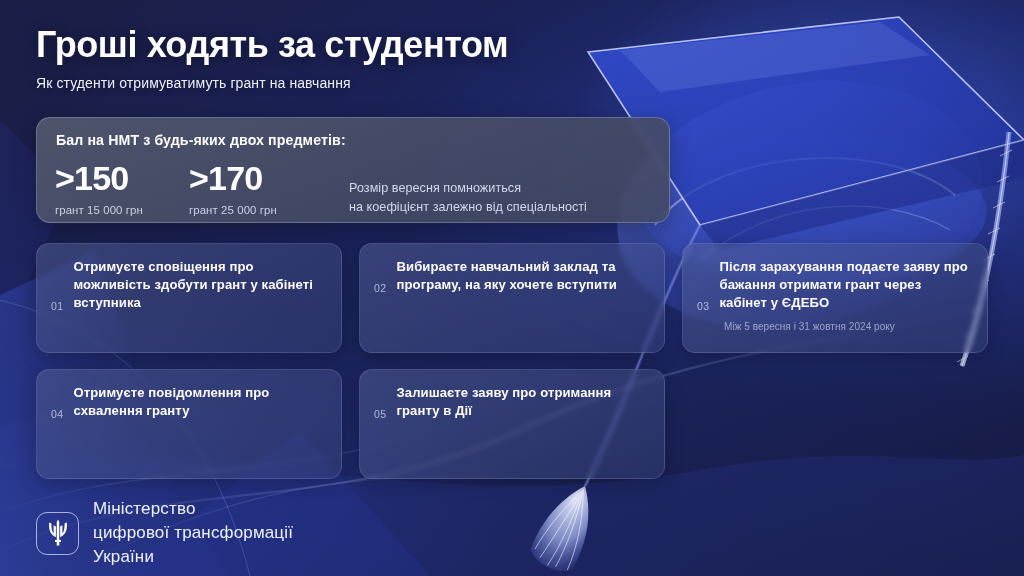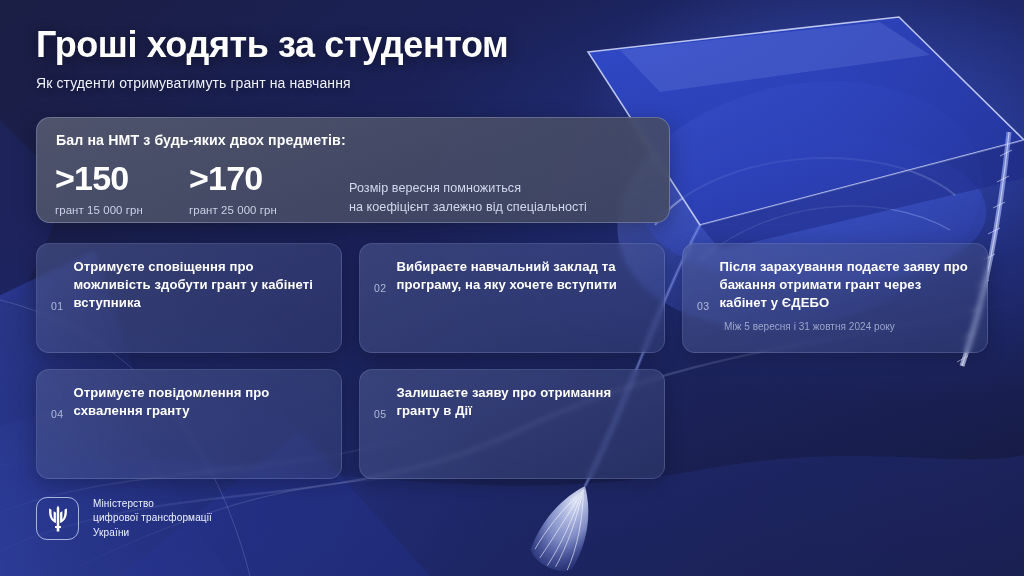--- a/index.html
+++ b/index.html
@@ -118,21 +118,21 @@
     display:flex; align-items:center; gap:14px; z-index:7;
   }
   .logo-mark {
     width:43px; height:43px; flex:0 0 auto;
     border:1.4px solid rgba(205,215,245,0.78);
     border-radius:11px;
     display:flex; align-items:center; justify-content:center;
   }
   .logo-mark svg { display:block; }
   .logo-text {
-    font-size:10px; line-height:1.42; color:#eef1fb; letter-spacing:0.15px;
+    font-size:17px; line-height:1.42; color:#eef1fb; letter-spacing:0.15px;
   }
   .logo-text div { white-space:nowrap; }
 </style>
 </head>
 <body>
 
 <div id="poster">
 
   <div class="bg-art">
     <svg viewBox="0 0 1024 576" xmlns="http://www.w3.org/2000/svg">

